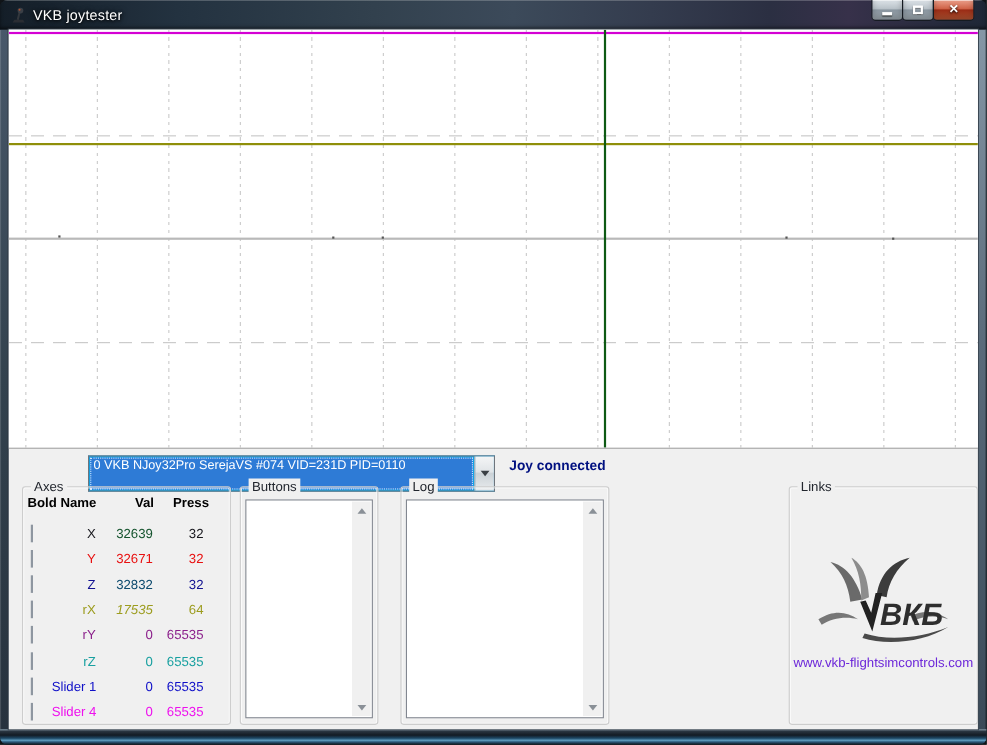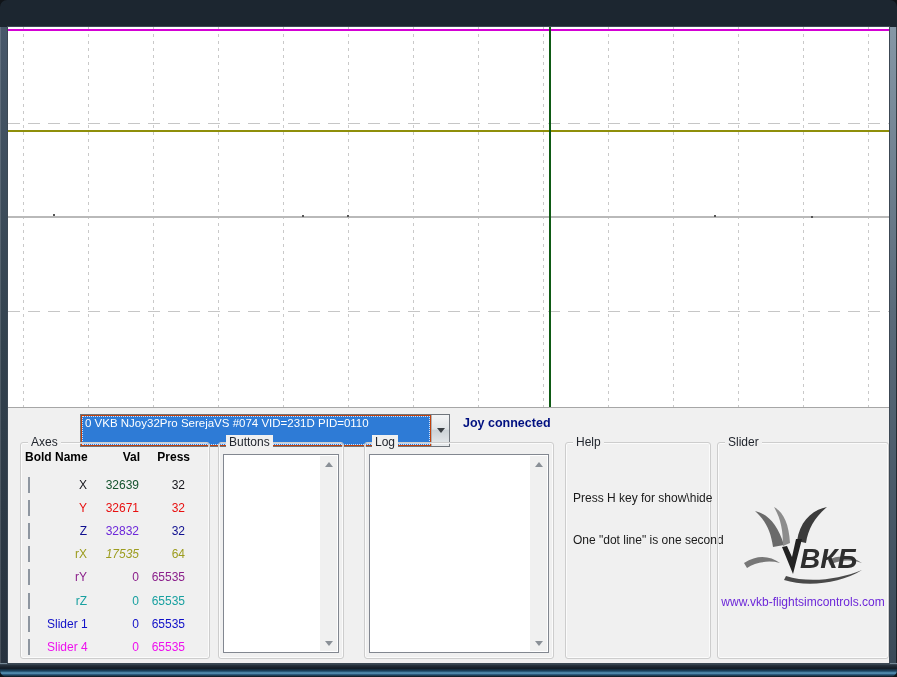--- a/index.html
+++ b/index.html
@@ -32,21 +32,21 @@
   .vline{position:absolute;top:0;bottom:0;width:1px;}
   .hdash{position:absolute;left:0;right:0;height:1px;}
   .hline{position:absolute;left:0;right:0;}
   .cursor{position:absolute;top:0;bottom:0;width:2px;}
   .jdot{position:absolute;width:2px;height:2px;}
 
   .controls{position:absolute;left:0;top:380px;width:881px;height:256px;border-top:1px solid #A6A6A6;box-sizing:border-box;}
 
   
   .combo-row{position:absolute;left:0;top:0;width:881px;height:32px;}
-  .combobox{position:absolute;left:72px;top:6px;width:370px;height:33px;border:1px solid #6f757c;background:#c2410c;box-sizing:border-box;display:flex;}
+  .combobox{position:absolute;left:72px;top:6px;width:370px;height:33px;border:1px solid #6f757c;background:#0ea5e9;box-sizing:border-box;display:flex;}
   .combo-text{flex:1;margin:1px;background:#2E7BD6;border:1px dotted #cfe3ff;color:#fff;font-size:11.5px;line-height:13px;padding:0 2px;white-space:nowrap;overflow:hidden;}
   .combo-arrow{width:17px;background:linear-gradient(180deg,#f4f5f6 0%,#e0e4e7 45%,#ccd2d7 50%,#e8ebed 100%);border-left:1px solid #aeb3b9;display:flex;align-items:center;justify-content:center;}
   .combo-arrow .tri{width:0;height:0;border-left:4px solid transparent;border-right:4px solid transparent;border-top:5px solid #3a3f44;}
   .status{position:absolute;left:455px;top:8px;font-size:12.5px;font-weight:bold;color:#001080;}
 
   
   .group{position:absolute;top:34px;height:217px;border:1px solid #CDCDCD;border-radius:3px;box-sizing:border-box;box-shadow:inset 0 0 0 1px rgba(255,255,255,.7);}
   .group .legend{position:absolute;top:-8px;left:7px;background:#F0F0F0;padding:0 3px;font-size:12px;color:#22262e;}
   .g-axes{left:12px;width:190px;}
   .g-buttons{left:210px;width:126px;}
@@ -76,20 +76,40 @@
 
   
   .logo{position:absolute;left:50%;top:62px;transform:translateX(-50%);}
   .link-url{position:absolute;left:0;right:0;top:152px;text-align:center;font-size:12px;color:#6d28d9;white-space:nowrap;}
 </style>
 </head>
 <body>
 
 <div class="window">
 
+  <div class="titlebar">
+    <svg class="app-icon" viewBox="0 0 16 16">
+      <path d="M4 13 L12 13 L13.5 15.5 L2.5 15.5 Z" fill="#2a2d33"></path>
+      <rect x="7.2" y="6" width="1.8" height="7" fill="#33373d" transform="rotate(14 8 9)"></rect>
+      <circle cx="9.6" cy="4.6" r="2.6" fill="#3a3f46"></circle>
+      <circle cx="8.8" cy="3.8" r="0.9" fill="#b05030"></circle>
+    </svg>
+    <span class="win-title">VKB joytester</span>
+    <div class="winbtns">
+      <div class="winbtn minmax" title="Minimize">
+          <span class="glyph-min"></span>
+        </div>
+      <div class="winbtn minmax" title="Maximize">
+          <span class="glyph-max"></span>
+        </div>
+      <div class="winbtn close" title="Close">
+          <span class="glyph-close">✕</span>
+        </div>
+    </div>
+  </div>
   <div class="b-left"></div>
   <div class="b-right"></div>
   <div class="b-bottom"></div>
 
   <div class="client">
 
     <div class="plot" id="plot">
         <div class="vline" style="left: 15px; background: repeating-linear-gradient(rgb(201, 201, 201) 0px, rgb(201, 201, 201) 3px, transparent 3px, transparent 7px);"></div>
         <div class="vline" style="left: 80px; background: repeating-linear-gradient(rgb(201, 201, 201) 0px, rgb(201, 201, 201) 3px, transparent 3px, transparent 7px);"></div>
         <div class="vline" style="left: 145px; background: repeating-linear-gradient(rgb(201, 201, 201) 0px, rgb(201, 201, 201) 3px, transparent 3px, transparent 7px);"></div>
@@ -148,21 +168,21 @@
   <div class="axes-row">
     <span><span class="cb"></span></span>
     <span class="nm" style="color: rgb(232, 16, 16);">Y</span>
     <span class="vl" style="color: rgb(232, 16, 16);">32671</span>
     <span class="st" style="color: rgb(232, 16, 16);">32</span>
   </div>
 
   <div class="axes-row">
     <span><span class="cb"></span></span>
     <span class="nm" style="color: rgb(16, 16, 144);">Z</span>
-    <span class="vl" style="color: #6d28d9;">32832</span>
+    <span class="vl" style="color: #0c4a6e;">32832</span>
     <span class="st" style="color: rgb(16, 16, 144);">32</span>
   </div>
 
   <div class="axes-row">
     <span><span class="cb"></span></span>
     <span class="nm" style="color: rgb(156, 156, 30);">rX</span>
     <span class="vl" style="color: rgb(156, 156, 30); font-style: italic;">17535</span>
     <span class="st" style="color: rgb(156, 156, 30);">64</span>
   </div>
 
@@ -217,30 +237,23 @@
             <div class="sarrow up">
                 <span class="tri-up"></span>
               </div>
             <div class="sarrow down">
                 <span class="tri-down"></span>
               </div>
           </div>
         </div>
       </div>
 
-      <div class="group g-help">
-        <span class="legend">Help</span>
-        <div class="help-text">
-          <div>Press H key for show\hide</div>
-          <div>One "dot line" is one second</div>
-        </div>
-      </div>
 
       <div class="group g-links">
-        <span class="legend">Slider</span>
+        <span class="legend">Links</span>
         <svg class="logo" width="126" height="82" viewBox="0 0 126 82">
           <path d="M44,40 C38,20 28,9 15,6 C26,16 31,27 33,42 Z" fill="#6a6a6a"></path>
           <path d="M50,38 C49,18 43,7 34,2 C41,14 43,26 43,41 Z" fill="#8c8c8c"></path>
           <path d="M57,36 C60,16 72,5 87,2 C75,12 68,24 66,38 Z" fill="#3c3c3c"></path>
           <path d="M42,42 L53,69 L62,34 L56,34 L52,52 L47,41 Z" fill="#222222"></path>
           <path d="M4,58 C18,49 30,51 40,58 C29,55 16,57 7,63 Z" fill="#777777"></path>
           <path d="M88,55 C100,49 112,51 122,58 C111,54 98,55 90,60 Z" fill="#777777"></path>
           <text x="60" y="63" font-family="Liberation Sans, sans-serif" font-size="28" font-weight="bold" font-style="italic" fill="#2e2e2e" id="logo-text">ВКБ</text>
           <path d="M46,71 C68,78 98,75 122,65 C100,79 66,82 44,75 Z" fill="#4a4a4a"></path>
         </svg>

